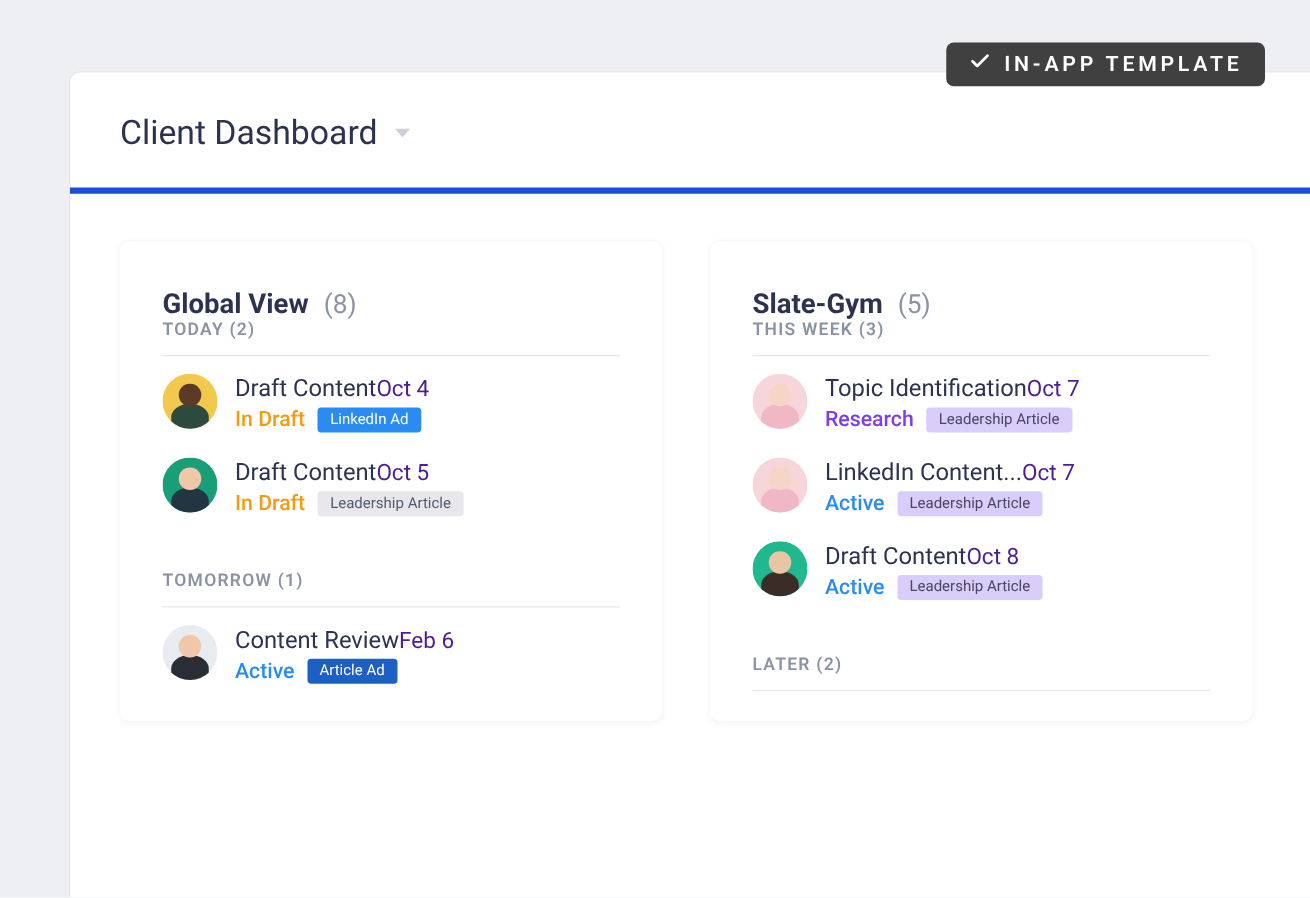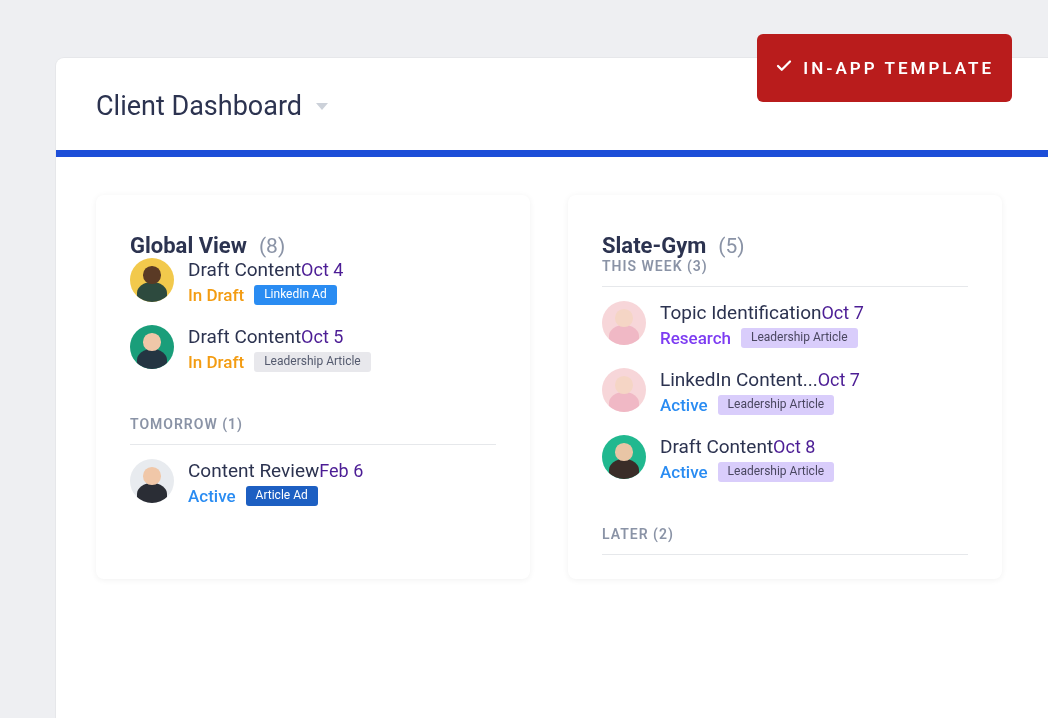--- a/index.html
+++ b/index.html
@@ -8,23 +8,23 @@
   background: #eeeff2;
   width: 1048px;
   height: 718px;
   overflow: hidden;
   position: relative;
 }
 .template-badge {
   position: absolute;
   top: 34px;
   right: 36px;
-  background: #b91c1c;
+  background: #404040;
   color: #fff;
-  padding: 23px 18px;
+  padding: 6px 18px;
   border-radius: 6px;
   display: flex;
   align-items: center;
   gap: 10px;
   font-size: 17px;
   font-weight: 600;
   letter-spacing: 3px;
   z-index: 10;
 }
 .template-badge svg { width: 18px; height: 18px; }
@@ -33,21 +33,21 @@
   top: 58px;
   left: 56px;
   right: 0;
   bottom: 0;
   background: #fff;
   border-radius: 8px 0 0 0;
   box-shadow: 0 0 0 1px rgba(0,0,0,0.03);
 }
 .page-header {
   padding: 32px 40px 28px 40px;
-  border-bottom: 7px solid #1d4ed8;
+  border-bottom: 5px solid #1d4ed8;
   display: flex;
   align-items: center;
   gap: 14px;
 }
 .page-title {
   font-size: 27px;
   font-weight: 400;
   color: #2c3350;
 }
 .dropdown-caret {
@@ -142,20 +142,21 @@
     <span class="page-title">Client Dashboard</span>
     <span class="dropdown-caret"></span>
   </div>
 
   <div class="columns" id="columns-root">
       <div class="col-card">
         <div class="col-header">
           <span class="col-title">Global View</span>
           <span class="col-count">(8)</span>
         </div>
+        <div class="section-label">TODAY (2)</div>
         <div class="task">
           <div class="avatar">
             <div class="bg" style="background:#f2c94c"></div>
             <div class="body" style="background:#2d4a3e"></div>
             <div class="head" style="background:#5a3a25"></div>
           </div>
           <div class="task-body">
             <div class="task-top">
               <span class="task-title">Draft Content</span>
               <span class="task-date">Oct 4</span>

